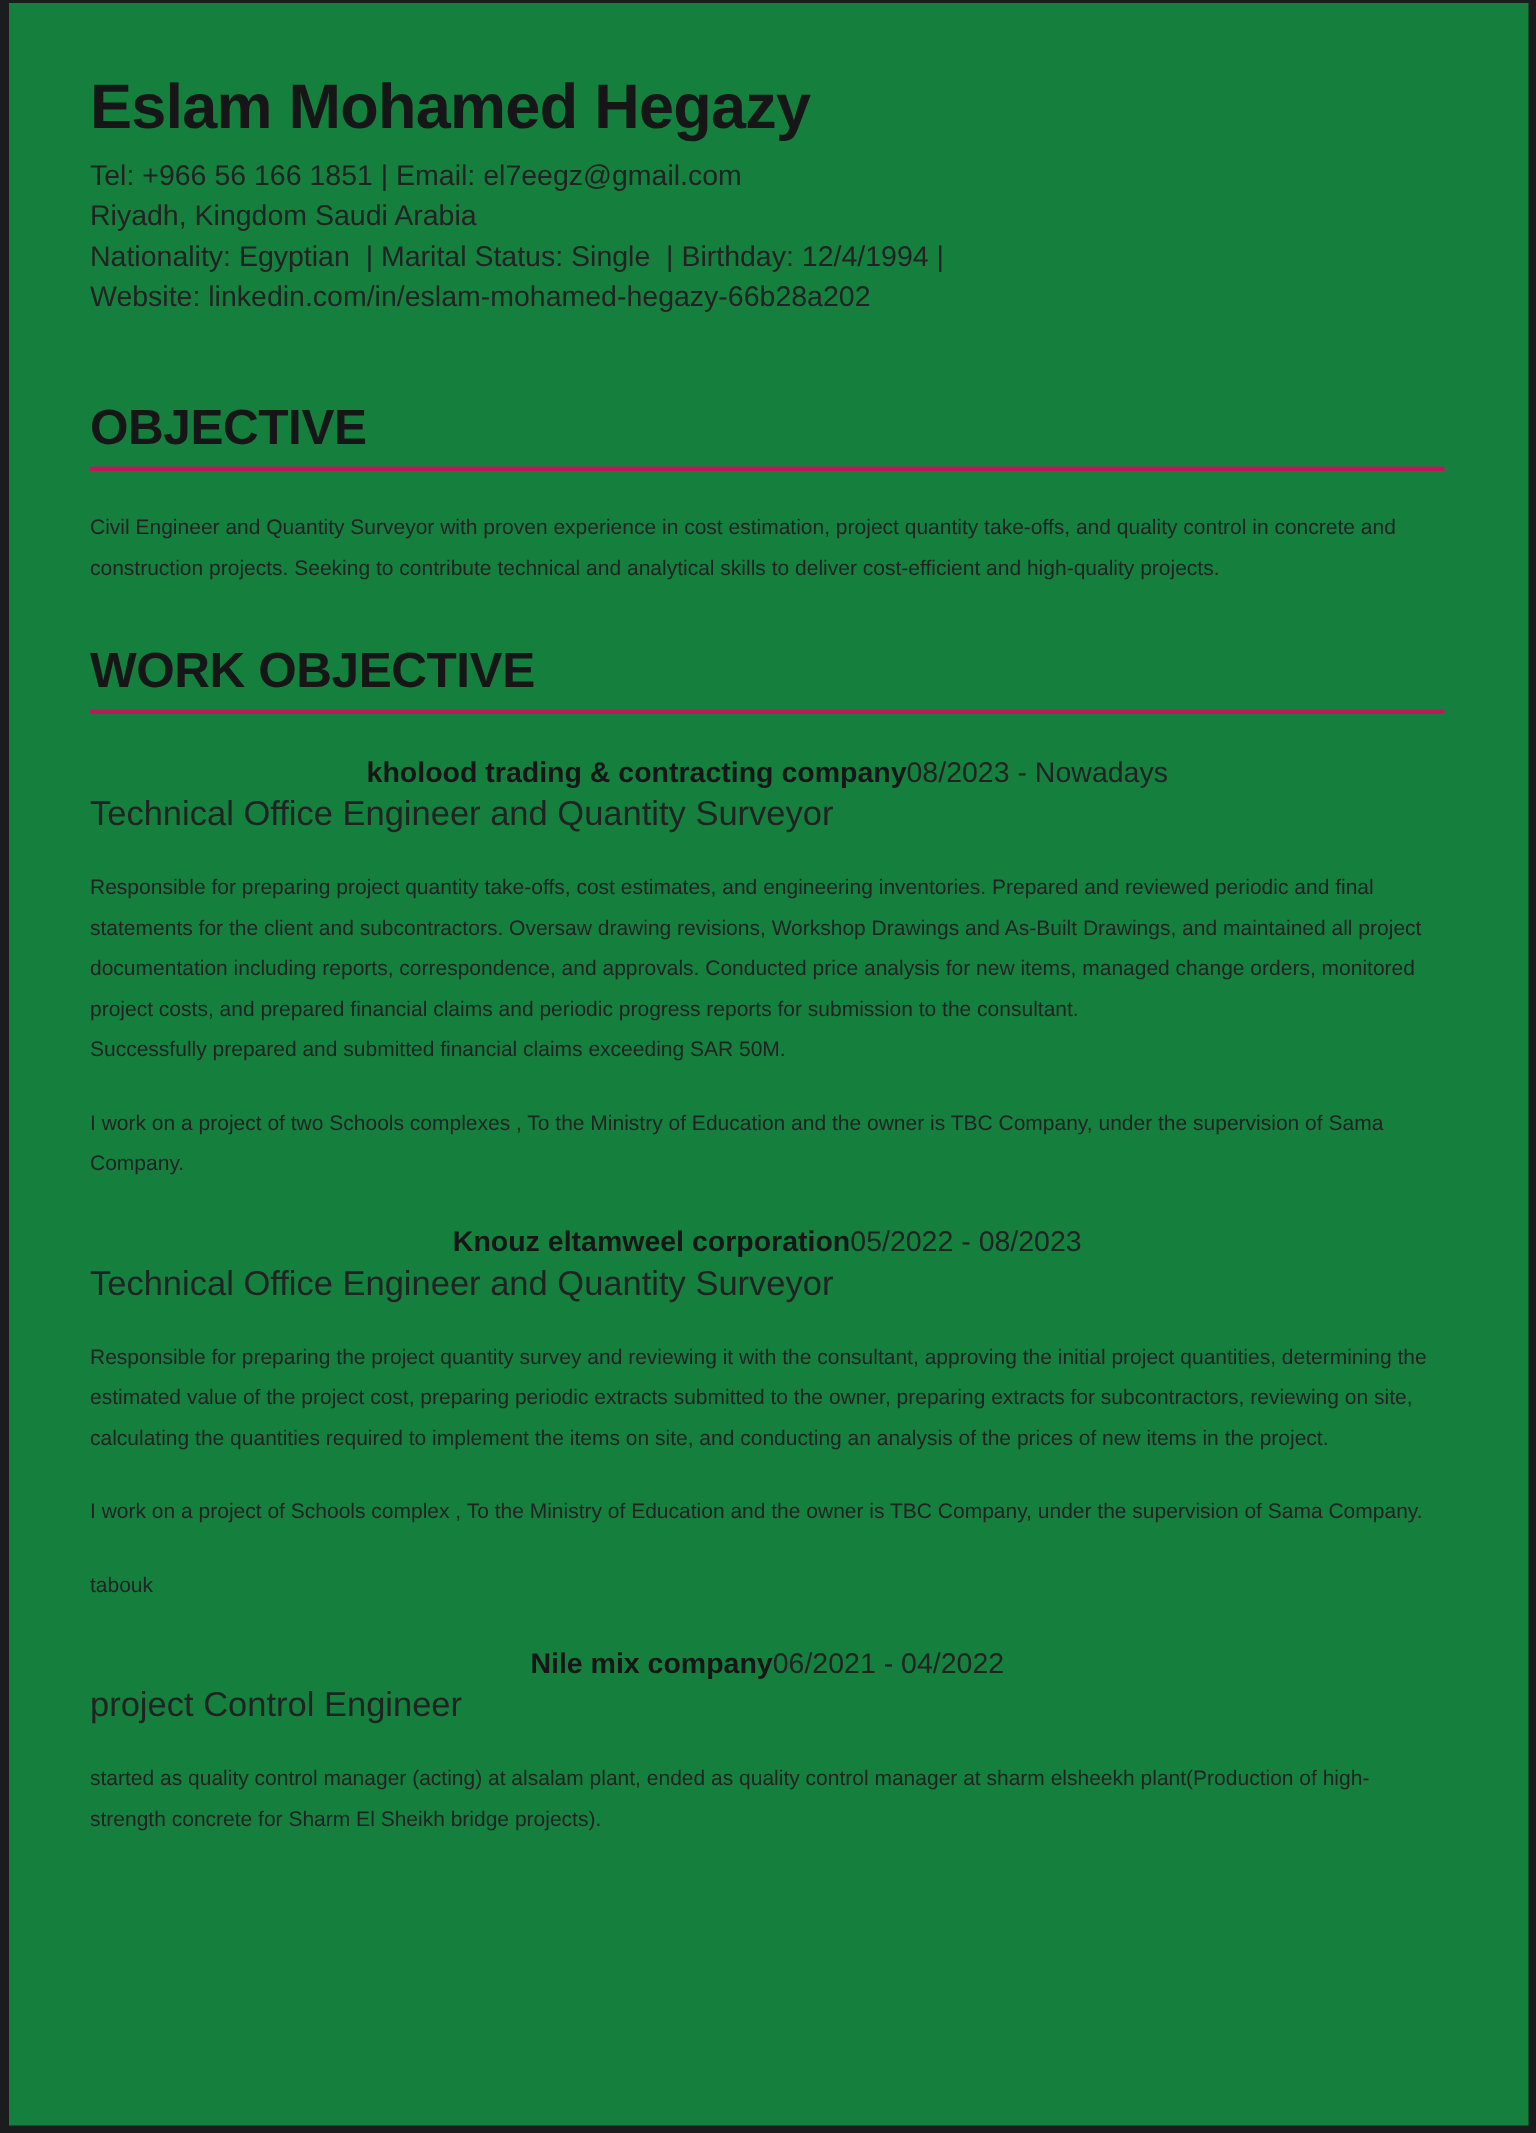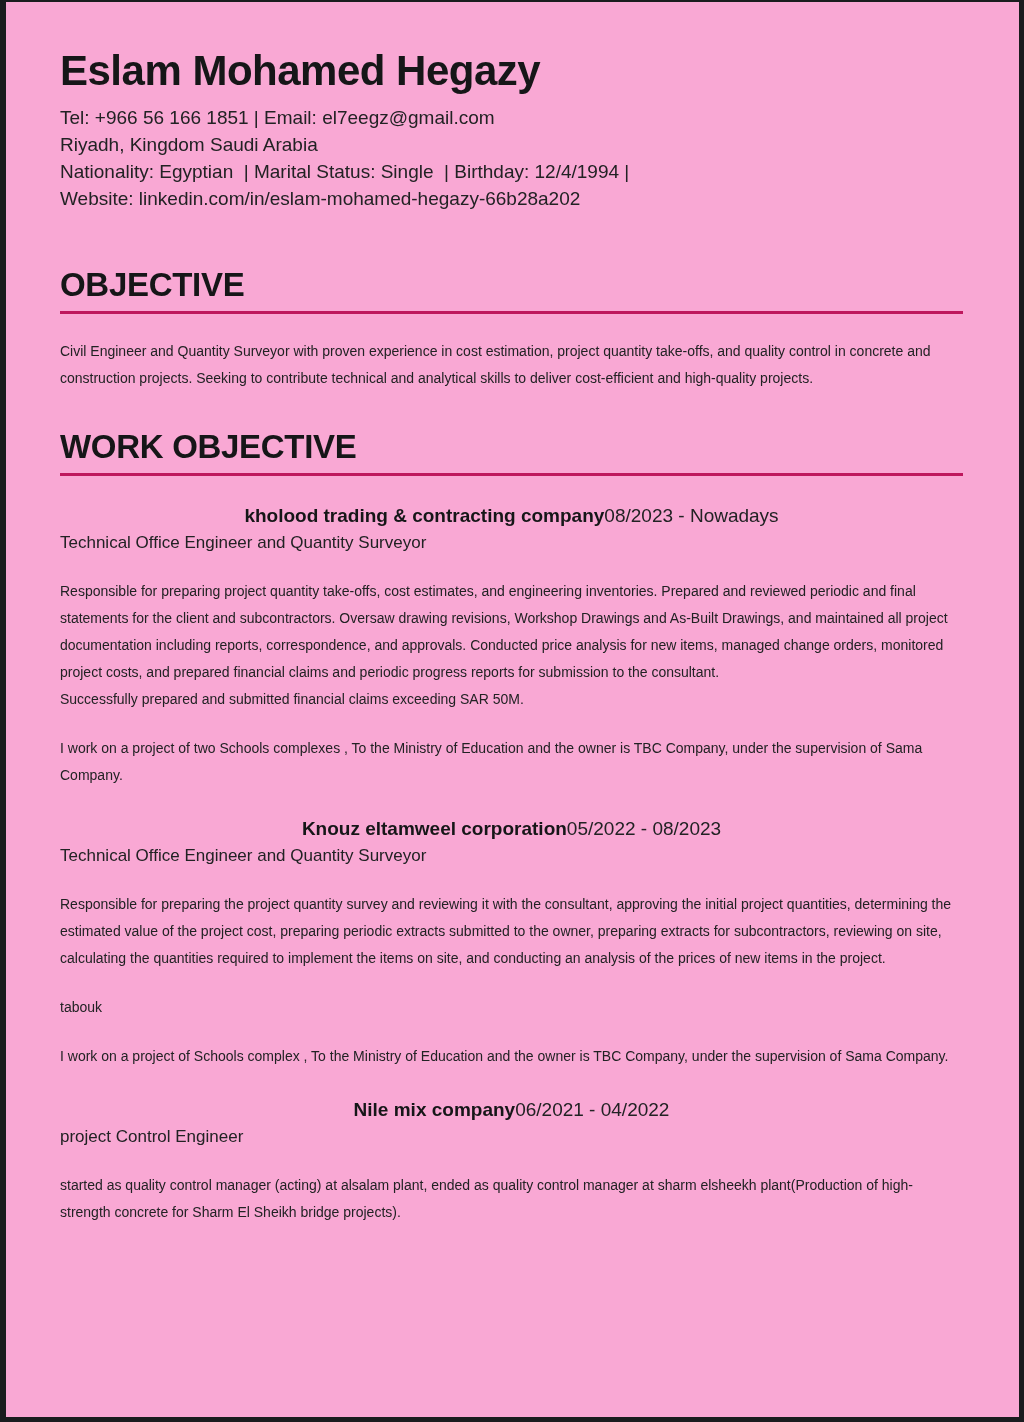--- a/index.html
+++ b/index.html
@@ -14,21 +14,21 @@
     height: 1422px;
     overflow: hidden;
   }
 
   .page {
     position: absolute;
     top: 2px;
     left: 6px;
     width: 1013px;   
     height: 1415px;  
-    background: #f9a8d4;
+    background: #15803d;
     color: #1d1d1f;
     overflow: hidden;
   }
 
   .content {
     padding: 44px 56px 0 54px;
   }
 
   
   h1.name {
@@ -86,21 +86,21 @@
   }
 
   .job-dates {
     font-weight: 400;
     color: #222224;
     text-align: right;
     flex-shrink: 0;
   }
 
   .job-title {
-    font-size: 17px;
+    font-size: 23px;
     line-height: 27px;
     color: #222224;
   }
 
   .job p.body-text { margin-top: 22px; }
 </style>
 </head>
 <body>
 
 <div class="page">
@@ -133,22 +133,22 @@
         <p class="body-text">I work on a project of two Schools complexes , To the Ministry of Education and the owner is TBC Company, under the supervision of Sama Company.</p>
       </article>
 
       <article class="job">
         <div class="job-head">
           <span class="job-company">Knouz eltamweel corporation</span>
           <span class="job-dates">05/2022 - 08/2023</span>
         </div>
         <div class="job-title">Technical Office Engineer and Quantity Surveyor</div>
         <p class="body-text">Responsible for preparing the project quantity survey and reviewing it with the consultant, approving the initial project quantities, determining the estimated value of the project cost, preparing periodic extracts submitted to the owner, preparing extracts for subcontractors, reviewing on site, calculating the quantities required to implement the items on site, and conducting an analysis of the prices of new items in the project.</p>
+        <p class="body-text">I work on a project of Schools complex , To the Ministry of Education and the owner is TBC Company, under the supervision of Sama Company.</p>
         <p class="body-text">tabouk</p>
-        <p class="body-text">I work on a project of Schools complex , To the Ministry of Education and the owner is TBC Company, under the supervision of Sama Company.</p>
       </article>
 
       <article class="job">
         <div class="job-head">
           <span class="job-company">Nile mix company</span>
           <span class="job-dates">06/2021 - 04/2022</span>
         </div>
         <div class="job-title">project Control Engineer</div>
         <p class="body-text">started as quality control manager (acting) at alsalam plant, ended as quality control manager at sharm elsheekh plant(Production of high-strength concrete for Sharm El Sheikh bridge projects).</p>
       </article>

